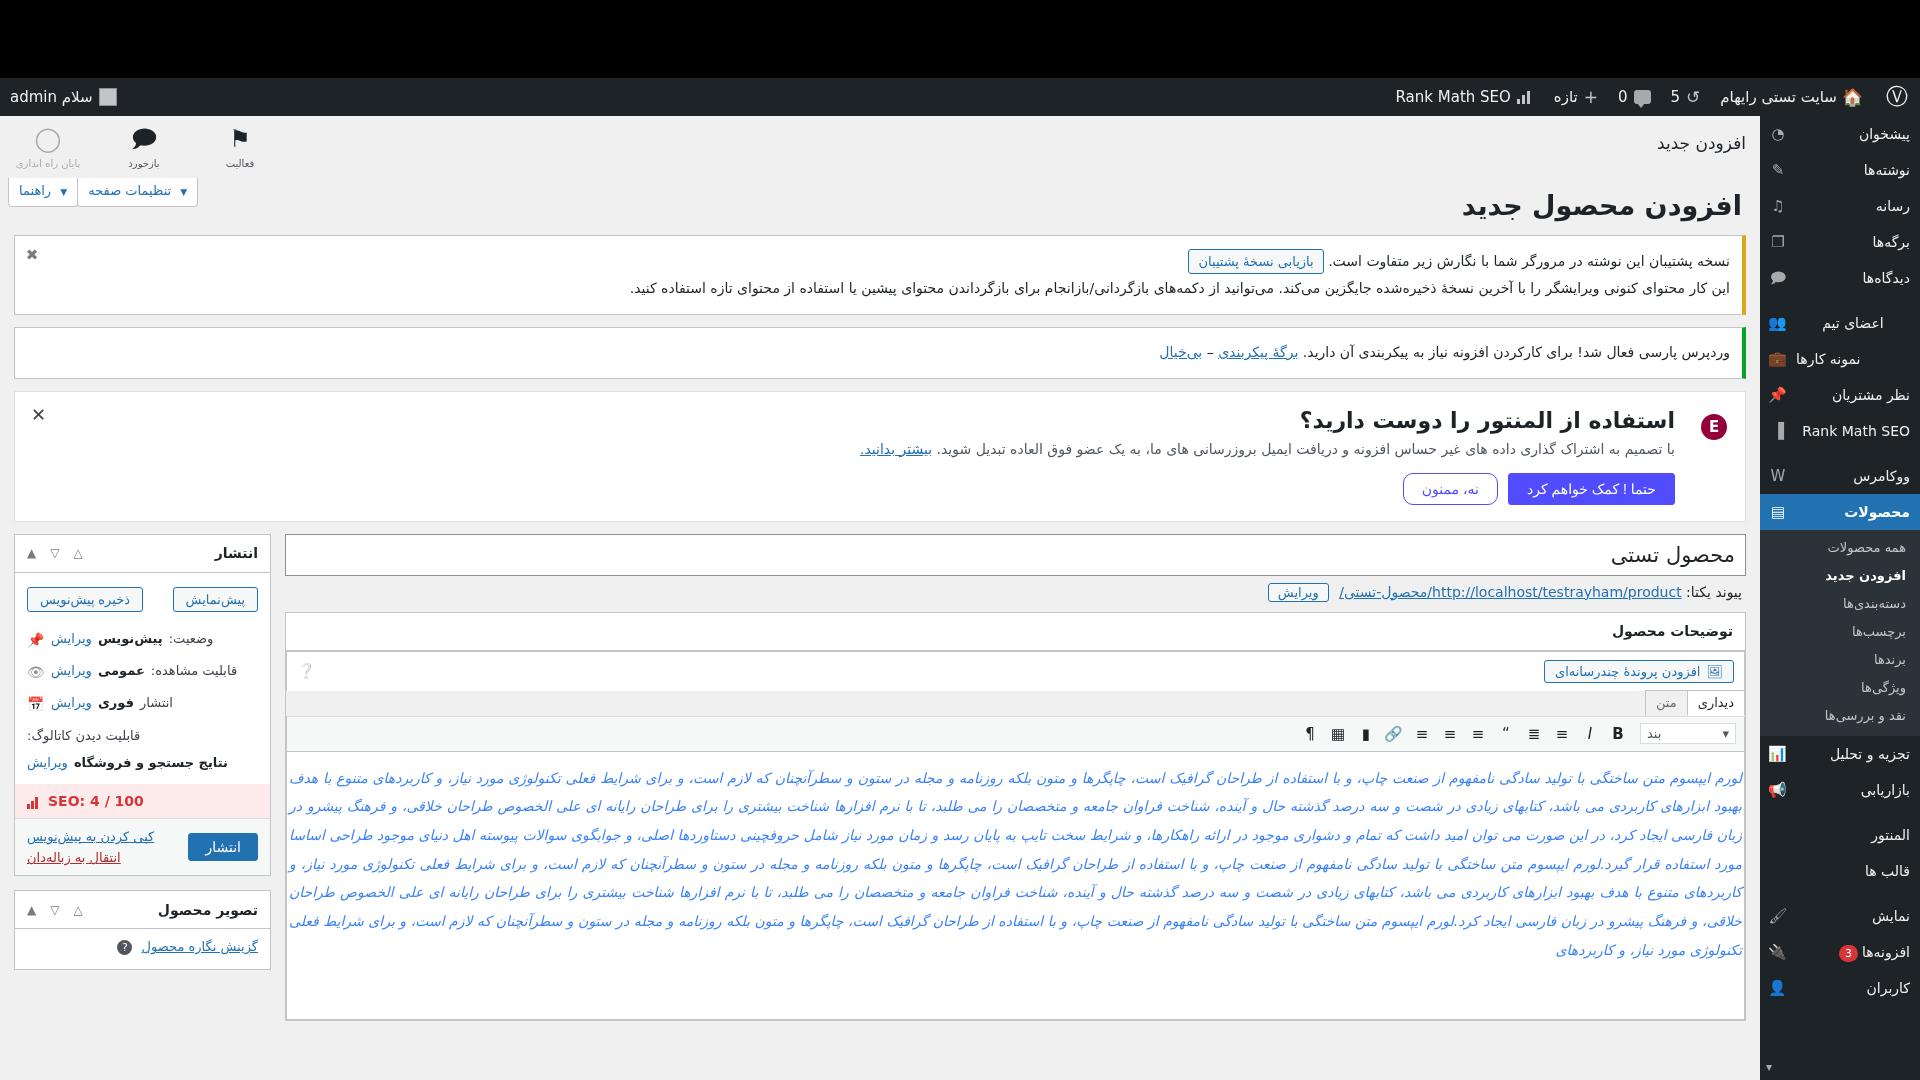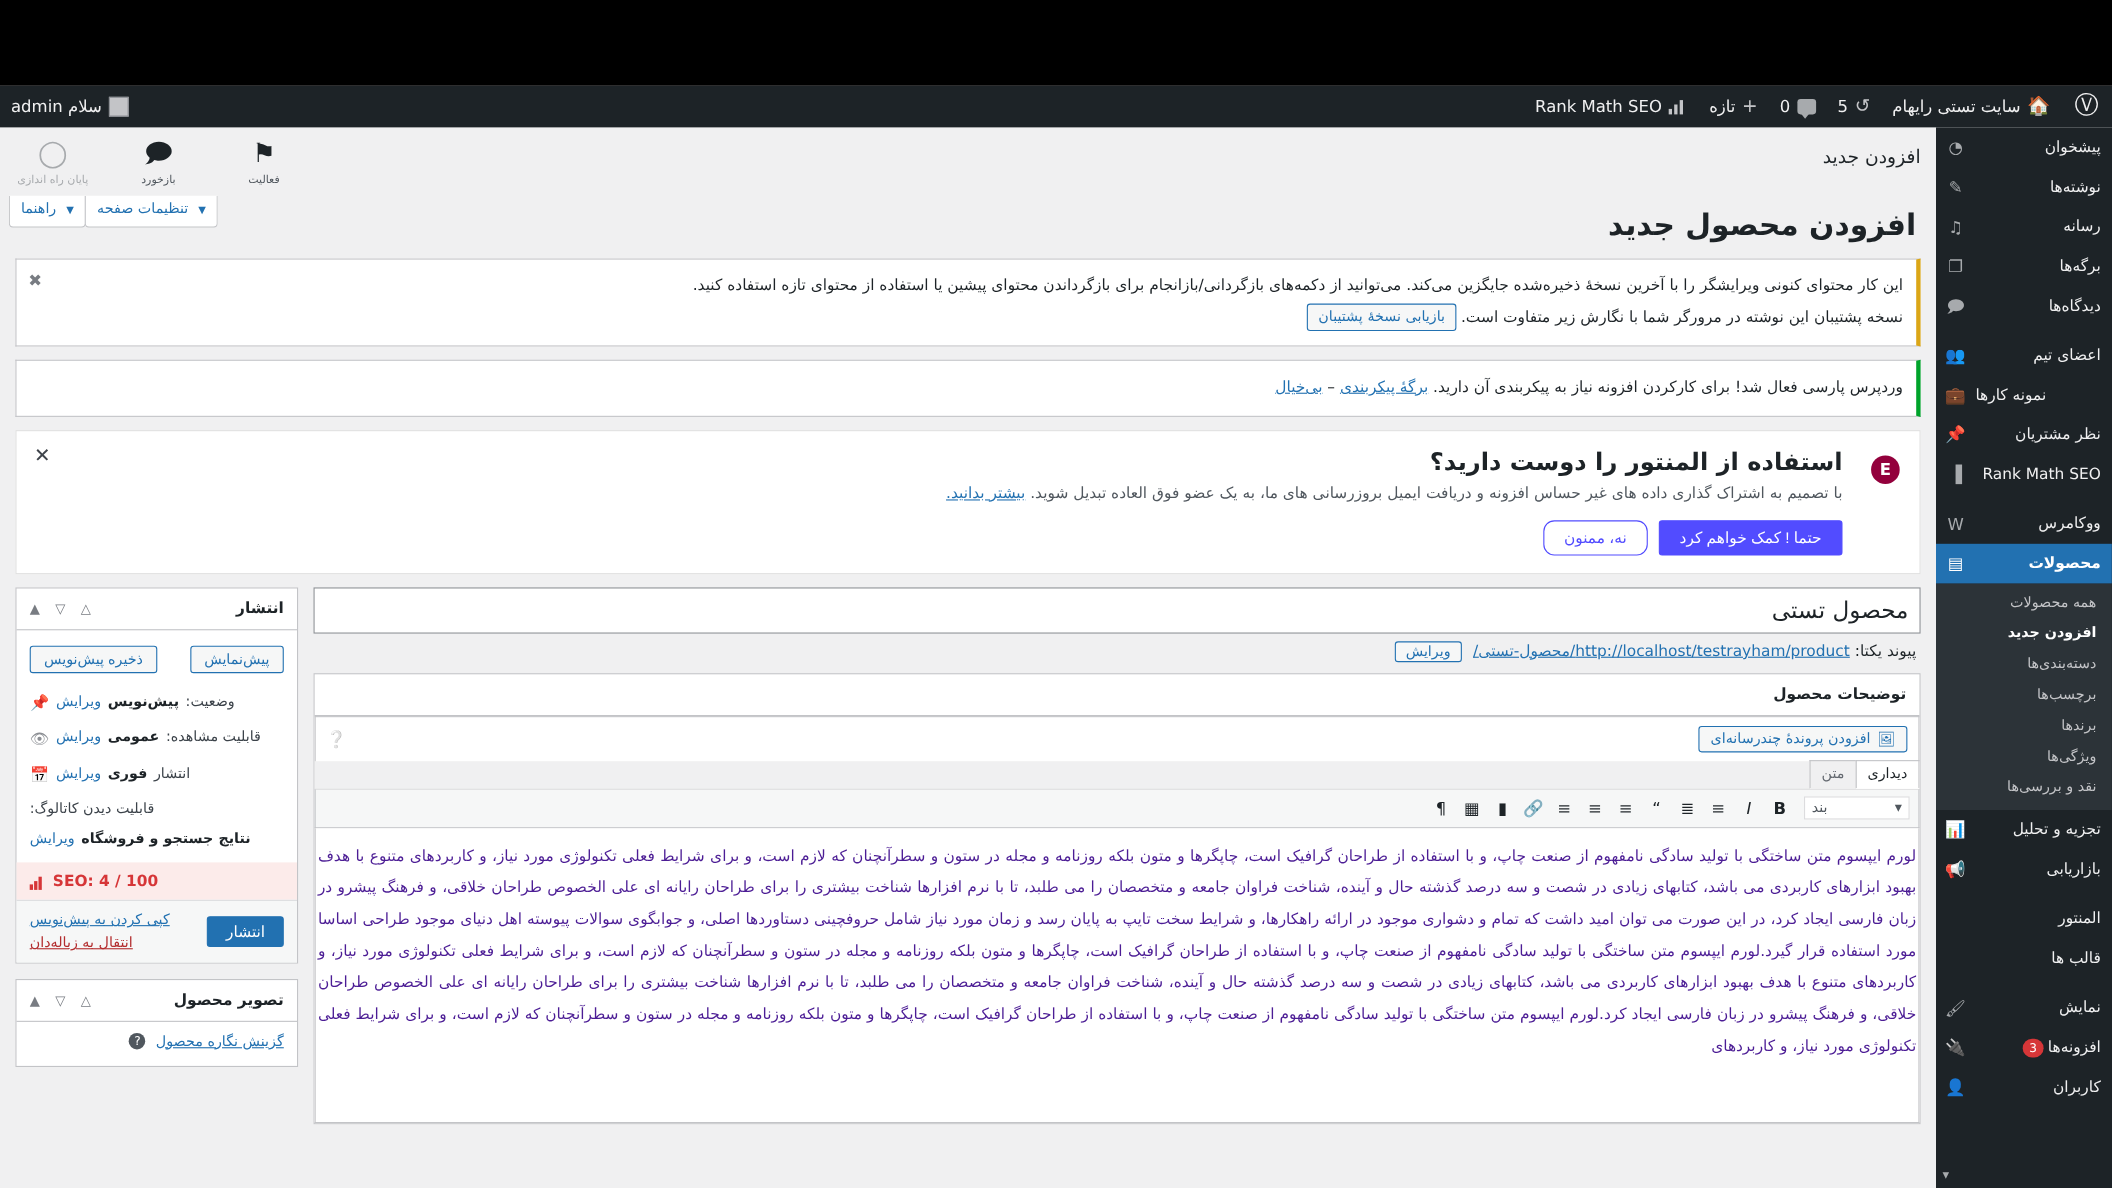--- a/index.html
+++ b/index.html
@@ -252,22 +252,22 @@
     padding: 2px 6px; min-width: 96px; color: #50575e; display:flex;
     align-items:center; justify-content:space-between; direction: rtl; cursor: pointer;
     margin-left: 8px;
   }
   .mce-btn {
     width: 28px; height: 26px; display: flex; align-items: center; justify-content: center;
     color: #1d2327; font-size: 15px; cursor: pointer;
   }
   .editor-body {
     background: #fff; border: 1px solid #c3c4c7; border-top: none;
-    padding: 12px 2px; font-size: 14px; line-height: 2.05; color: #4c1d95;
-    text-align: justify; height: 268px; overflow: hidden;
+    padding: 12px 2px; font-size: 14px; line-height: 2.05; color: #3b82f6;
+    text-align: justify; height: 268px; overflow: hidden; font-style: italic;
   }
 
   
   .pb-inside { padding: 10px 12px 0; }
   .submitbox-row { display: flex; justify-content: space-between; align-items: center; padding: 4px 0 12px; }
   .btn-draft, .btn-preview {
     background: #f6f7f7; border: 1px solid #2271b1; color: #2271b1;
     border-radius: 3px; padding: 4px 12px; font-size: 13px; cursor: pointer;
   }
   .misc-row {
@@ -365,21 +365,21 @@
           <div class="menu-top">
             <span style="flex: 1 1 auto; text-align: right;">برگه‌ها</span>
             <span class="mi">❐</span>
           </div>
           <div class="menu-top">
             <span style="flex: 1 1 auto; text-align: right;">دیدگاه‌ها</span>
             <span class="mi">🗩</span>
           </div>
           <div class="menu-sep"></div>
           <div class="menu-top">
-            <span style="flex: 1 1 auto; text-align: right;">اعضای تیم</span>
+            <span style="flex: 1 1 auto; text-align: center;">اعضای تیم</span>
             <span class="mi">👥</span>
           </div>
           <div class="menu-top">
             <span style="flex: 1 1 auto; text-align: left;">نمونه کارها</span>
             <span class="mi">💼</span>
           </div>
           <div class="menu-top">
             <span style="flex: 1 1 auto; text-align: right;">نظر مشتریان</span>
             <span class="mi">📌</span>
           </div>
@@ -470,25 +470,25 @@
       <div id="page-head">
         <div class="wp-heading-inline">افزودن جدید</div>
       </div>
 
       <div id="content-area">
 
         <div class="bigtitle">افزودن محصول جدید</div>
 
         <div class="notice notice-warning">
           <div class="dismiss">✖</div>
-          <p>این کار محتوای کنونی ویرایشگر را با آخرین نسخهٔ ذخیره‌شده جایگزین می‌کند. می‌توانید از دکمه‌های بازگردانی/بازانجام برای بازگرداندن محتوای پیشین یا استفاده از محتوای تازه استفاده کنید.</p>
           <p>
             <span>نسخه پشتیبان این نوشته در مرورگر شما با نگارش زیر متفاوت است.</span>
             <span class="btn-sm">بازیابی نسخهٔ پشتیبان</span>
           </p>
+          <p>این کار محتوای کنونی ویرایشگر را با آخرین نسخهٔ ذخیره‌شده جایگزین می‌کند. می‌توانید از دکمه‌های بازگردانی/بازانجام برای بازگرداندن محتوای پیشین یا استفاده از محتوای تازه استفاده کنید.</p>
         </div>
 
         <div class="notice notice-success">
           <p>
             <span>وردپرس پارسی فعال شد! برای کارکردن افزونه نیاز به پیکربندی آن دارید.</span>
             <a class="lnk">برگهٔ پیکربندی</a>
             <span>–</span>
             <a class="lnk">بی‌خیال</a>
           </p>
         </div>

